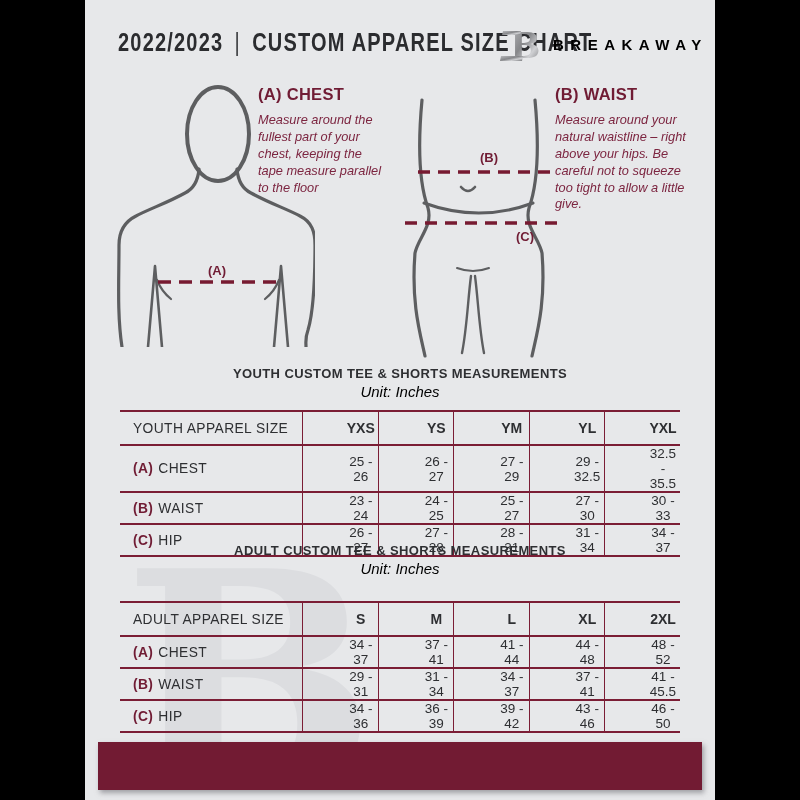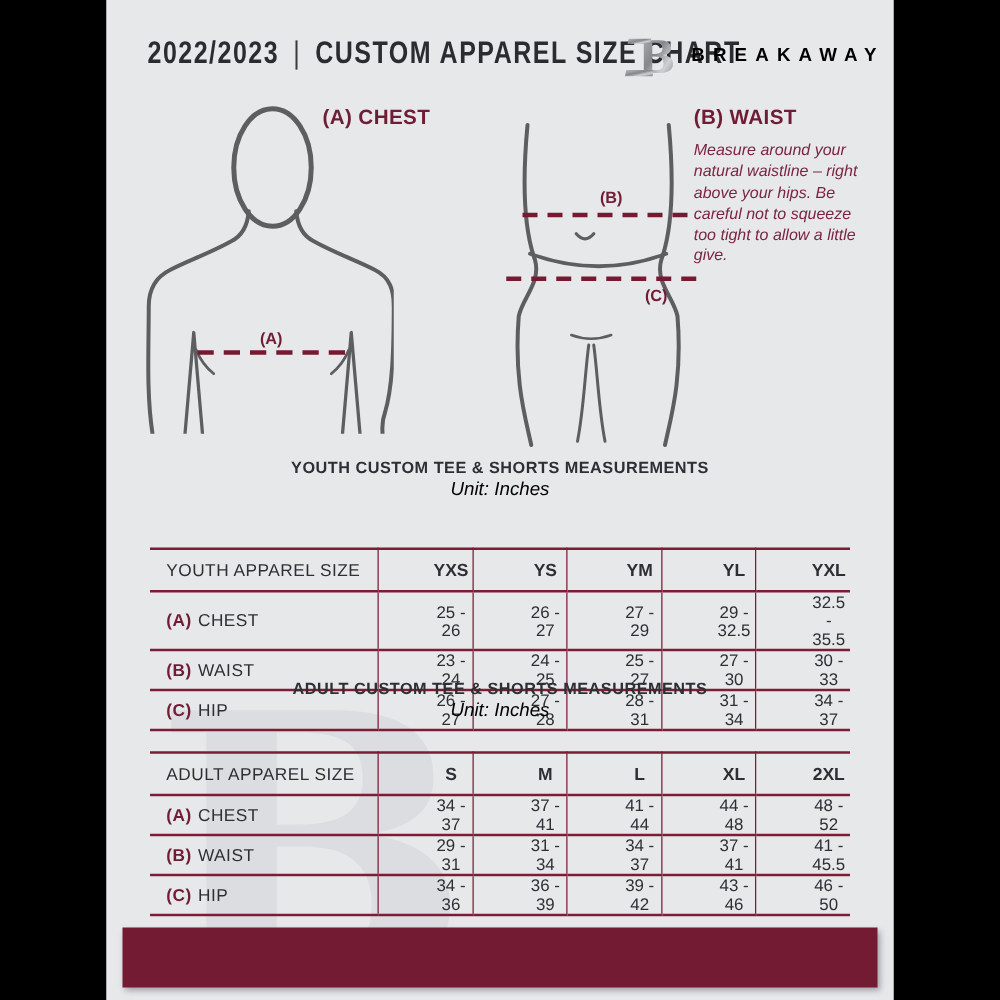--- a/index.html
+++ b/index.html
@@ -37,21 +37,21 @@
   .tbl-title .unit{font-size:15px;font-style:italic;margin-top:2px;color:#000000;}
   table.size{position:absolute;left:35px;width:560px;border-collapse:collapse;z-index:2;
              border-top:2px solid #7b1d35;border-bottom:2px solid #7b1d35;table-layout:fixed;}
   table.size td{border-bottom:2px solid #7b1d35;padding:0;height:30px;text-align:center;
                 color:#2e2f32;font-size:13.5px;background:transparent;}
   table.size td + td{border-left:1.5px solid #7b1d35;padding-left:41px;}
   table.size tr.hdr td{height:32px;}
   table.size td.lbl{text-align:left;padding-left:13px;font-size:13.8px;letter-spacing:.4px;}
   table.size tr.hdr td:not(.lbl){font-weight:bold;font-size:14px;}
   table.size .pref{color:#701c34;font-weight:bold;margin-right:5px;}
-  .tbl-youth{top:410px;margin-top:28px;}
+  .tbl-youth{top:410px;}
   .tbl-adult{top:587px;margin-top:14px;}
   .t-youth-title{top:366px;}
   .t-adult-title{top:543px;}
 
   
   .footer-bar{position:absolute;left:13px;top:742px;width:604px;height:48px;background:#721b33;
               box-shadow:2px 3px 5px rgba(110,110,116,.6);z-index:3;}
 
   .svg-label{font-family:"Liberation Sans", sans-serif;font-weight:bold;font-size:13px;fill:#701c34;}
 </style>
@@ -110,20 +110,21 @@
         <path d="M 80 178 C 83 200 84 230 89 255" stroke-width="2.4"></path>
       </g>
       <path d="M 23 74 L 158 74" stroke="#771a31" stroke-width="3.6" stroke-dasharray="12 8" fill="none"></path>
       <text class="svg-label" x="94" y="64" text-anchor="middle">(B)</text>
       <path d="M 10 125 L 162 125" stroke="#771a31" stroke-width="3.6" stroke-dasharray="12 8" fill="none"></path>
       <text class="svg-label" x="130" y="143" text-anchor="middle">(C)</text>
     </svg>
 
     <div class="sect sect-a">
       <h3>(A) CHEST</h3>
+      <p>Measure around the fullest part of your chest, keeping the tape measure parallel to the floor</p>
     </div>
     <div class="sect sect-b">
       <h3>(B) WAIST</h3>
       <p>Measure around your natural waistline – right above your hips. Be careful not to squeeze too tight to allow a little give.</p>
     </div>
 
     <div class="tbl-title t-youth-title">
       <div class="main">YOUTH CUSTOM TEE &amp; SHORTS MEASUREMENTS</div>
       <div class="unit">Unit: Inches</div>
     </div>

